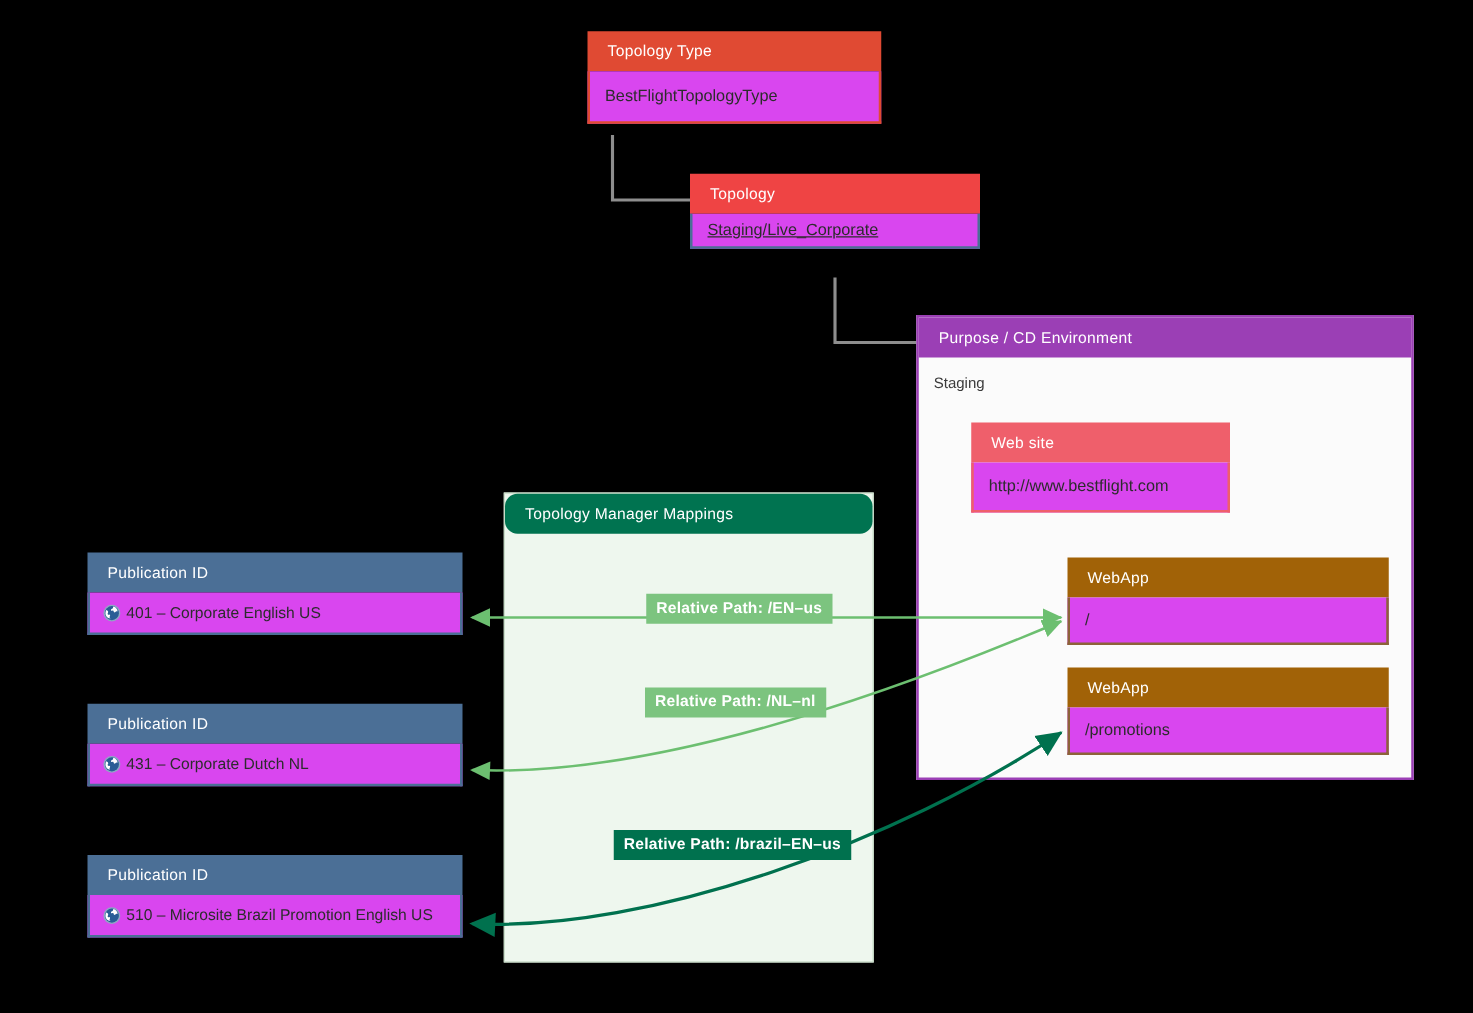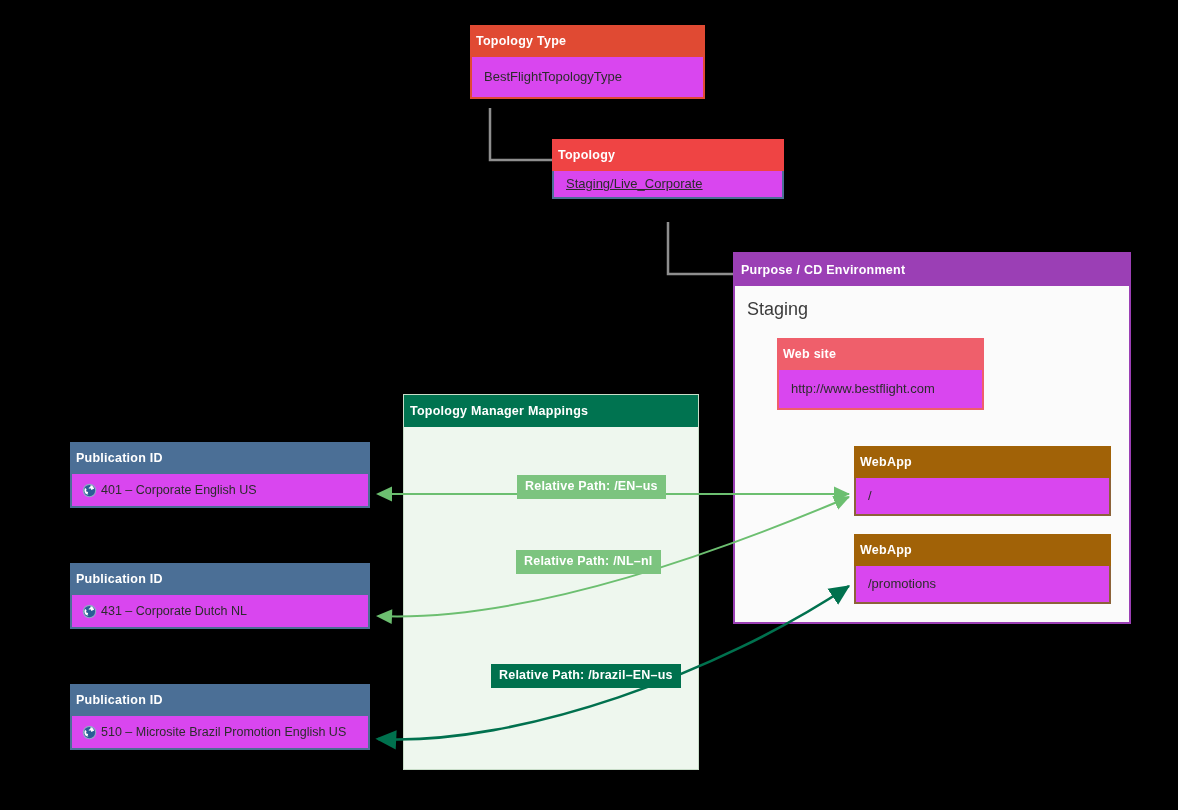--- a/index.html
+++ b/index.html
@@ -23,23 +23,23 @@
   
   .card {
     position: absolute;
     box-sizing: border-box;
     z-index: 5;
   }
   .card-header {
     box-sizing: border-box;
     color: #ffffff;
     font-size: 12.5px;
-    font-weight: bold;
+    font-weight: normal;
     letter-spacing: 0.25px;
-    padding: 8px 6px;
+    padding: 8px 16px;
     line-height: 16px;
   }
   .card-body {
     box-sizing: border-box;
     background: #d946ef;
     color: #2c2c2c;
     font-size: 13px;
     line-height: 18px;
     padding: 11px 12px;
     display: flex;
@@ -76,21 +76,21 @@
     background: #9b3fb5;
     margin: -0px;
   }
   #purpose-env .env-body {
     position: relative;
     height: calc(100% - 32px);
   }
   .env-label {
     position: absolute;
     left: 12px; top: 13px;
-    font-size: 18px;
+    font-size: 12px;
     color: #3b3b3b;
   }
 
   
   #web-site { left: 777px; top: 338px; width: 207px; }
   #web-site .card-header { background: #ef5f6b; }
   #web-site .card-body {
     border: 2px solid #ef5f6b;
     border-top: none;
     height: 40px;
@@ -108,21 +108,21 @@
   #webapp-promos { left: 854px; top: 534px; }
 
   
   #tm-mappings {
     left: 403px; top: 394px; width: 296px; height: 376px;
     background: #eef7ee;
     border: 1px solid #c8ddc8;
     box-sizing: border-box;
     z-index: 2;
   }
-  #tm-mappings .card-header { background: #007350; }
+  #tm-mappings .card-header { background: #007350; border-radius: 10px; }
 
   
   .pub { left: 70px; width: 300px; }
   .pub .card-header { background: #4b6f96; }
   .pub .card-body {
     border: 2px solid #4b6f96;
     border-top: none;
     height: 34px;
     padding: 6px 10px;
     gap: 4px;

